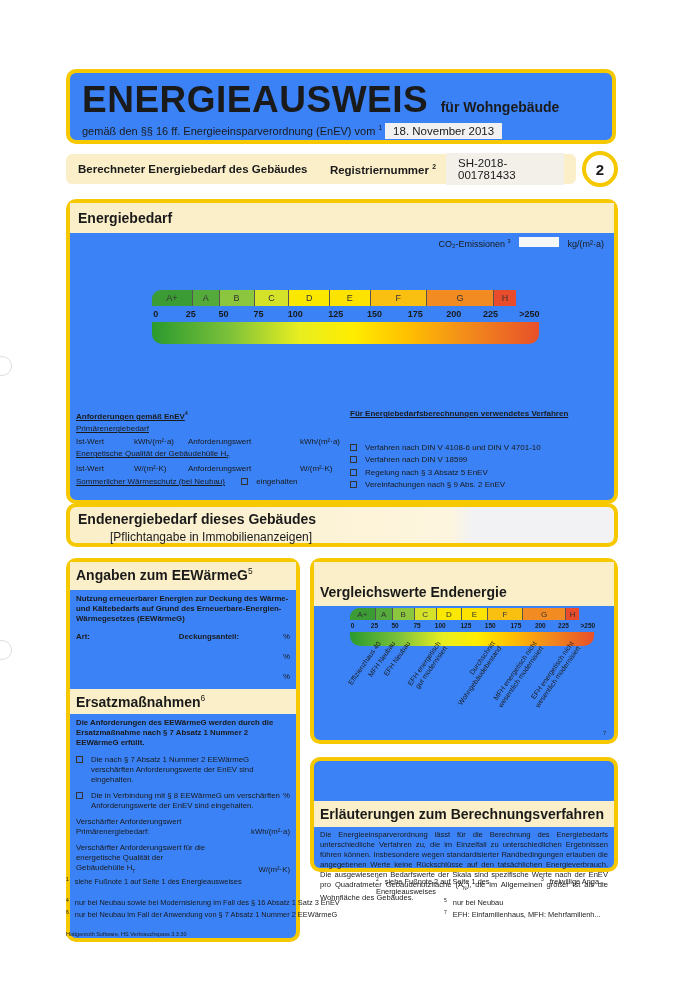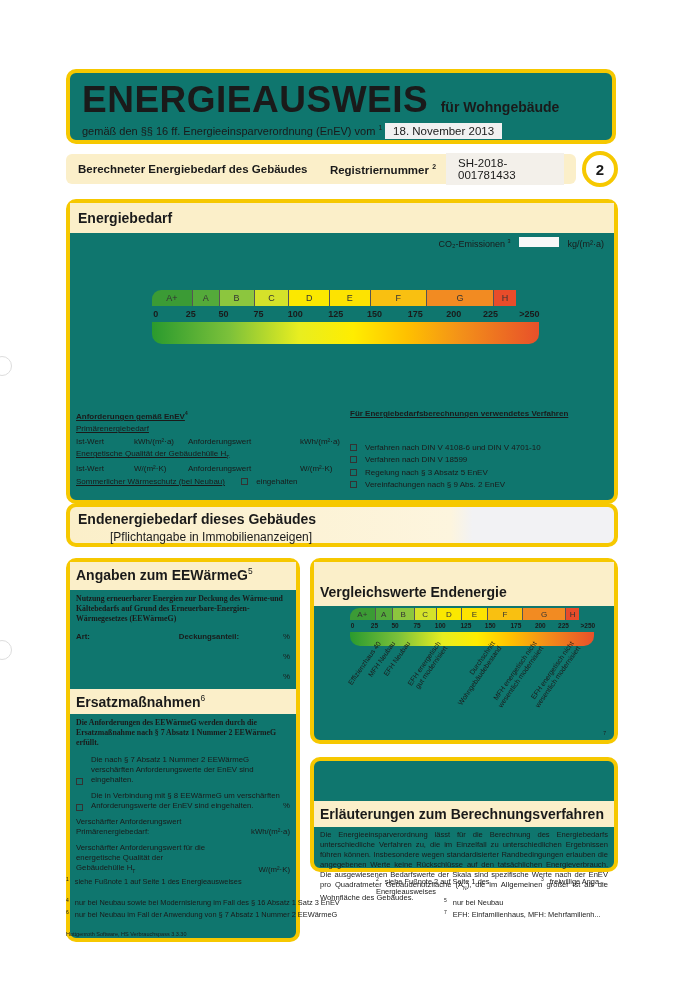--- a/index.html
+++ b/index.html
@@ -1,21 +1,21 @@
 <!DOCTYPE html>
 <html><head>
 <meta charset="utf-8">
 <style>
   * { box-sizing: border-box; margin: 0; padding: 0; }
   html, body { width: 678px; height: 1000px; background: #fff; overflow: hidden; }
   body { position: relative; font-family: "Liberation Sans", sans-serif; color: #1a1a1a; }
 
   .punch { position: absolute; left: -8px; width: 20px; height: 20px; border: 1px solid #ddd; border-radius: 50%; background: #fff; }
 
-  .box { position: absolute; border: 4px solid #f6c800; border-radius: 10px; background: #0f766e; }
+  .box { position: absolute; border: 4px solid #f6c800; border-radius: 10px; background: #3b82f6; }
   .box-head { background: #fbefc9; font-weight: bold; }
   .sup { font-size: 60%; vertical-align: super; }
 
   
   #hdr { left: 66px; top: 69px; width: 550px; height: 75px; padding: 8px 12px; }
   #hdr .title { font-size: 37px; font-weight: bold; letter-spacing: 0.5px; line-height: 38px; display: inline-block; }
   #hdr .sub-title { font-size: 14px; font-weight: bold; margin-left: 8px; }
   #hdr .line2 { font-size: 11px; margin-top: 4px; }
   #hdr .date { display: inline-block; background: #f1f1f1; padding: 2px 8px; font-size: 11.5px; }
 
@@ -54,25 +54,25 @@
   .bold { font-weight: bold; }
 
   
   #ee { left: 66px; top: 503px; width: 552px; height: 44px; background: linear-gradient(90deg, #fbefc9 0%, #fdf5de 70%, #f2f2f4 74%, #f2f2f4 100%); padding: 4px 8px; }
   #ee .t1 { font-size: 14px; font-weight: bold; }
   #ee .t2 { font-size: 12px; margin-top: 3px; margin-left: 32px; }
 
   
   #eew { left: 66px; top: 558px; width: 234px; height: 384px; }
   #eew .box-head { font-size: 14px; padding: 4px 6px; height: 28px; }
-  #eew .txt { font-size: 7.8px; padding: 4px 6px; line-height: 10px; font-family: Liberation Serif, serif; }
+  #eew .txt { font-size: 7.8px; padding: 4px 6px; line-height: 10px; }
   #eew .art { display: flex; justify-content: space-between; font-size: 7.8px; font-weight: bold; padding: 0 6px; margin-top: 4px; }
   #eew .pct { text-align: right; font-size: 8px; padding: 0 6px; margin-top: 11px; }
   #eew .sub-head { background: #fbefc9; font-size: 14px; font-weight: bold; padding: 4px 6px; margin-top: 8px; }
-  #eew .cbrow { display: flex; font-size: 7.8px; line-height: 10px; padding: 3px 6px; align-items: flex-end; }
+  #eew .cbrow { display: flex; font-size: 7.8px; line-height: 10px; padding: 3px 6px; }
   #eew .cbrow .cb { flex: none; margin-top: 1px; }
   #eew .val { display: flex; justify-content: space-between; align-items: flex-end; font-size: 7.8px; line-height: 10px; padding: 3px 6px; }
 
   
   #vw { left: 310px; top: 558px; width: 308px; height: 186px; }
   #vw .box-head { font-size: 14px; padding: 22px 6px; height: 28px; }
   #scale-small { left: 36px; top: 46px; width: 244px; }
   #scale-small .bar-top { height: 12px; font-size: 8px; }
   #scale-small .ticks { height: 12px; font-size: 6.5px; }
   #scale-small .tick { top: 2px; }

